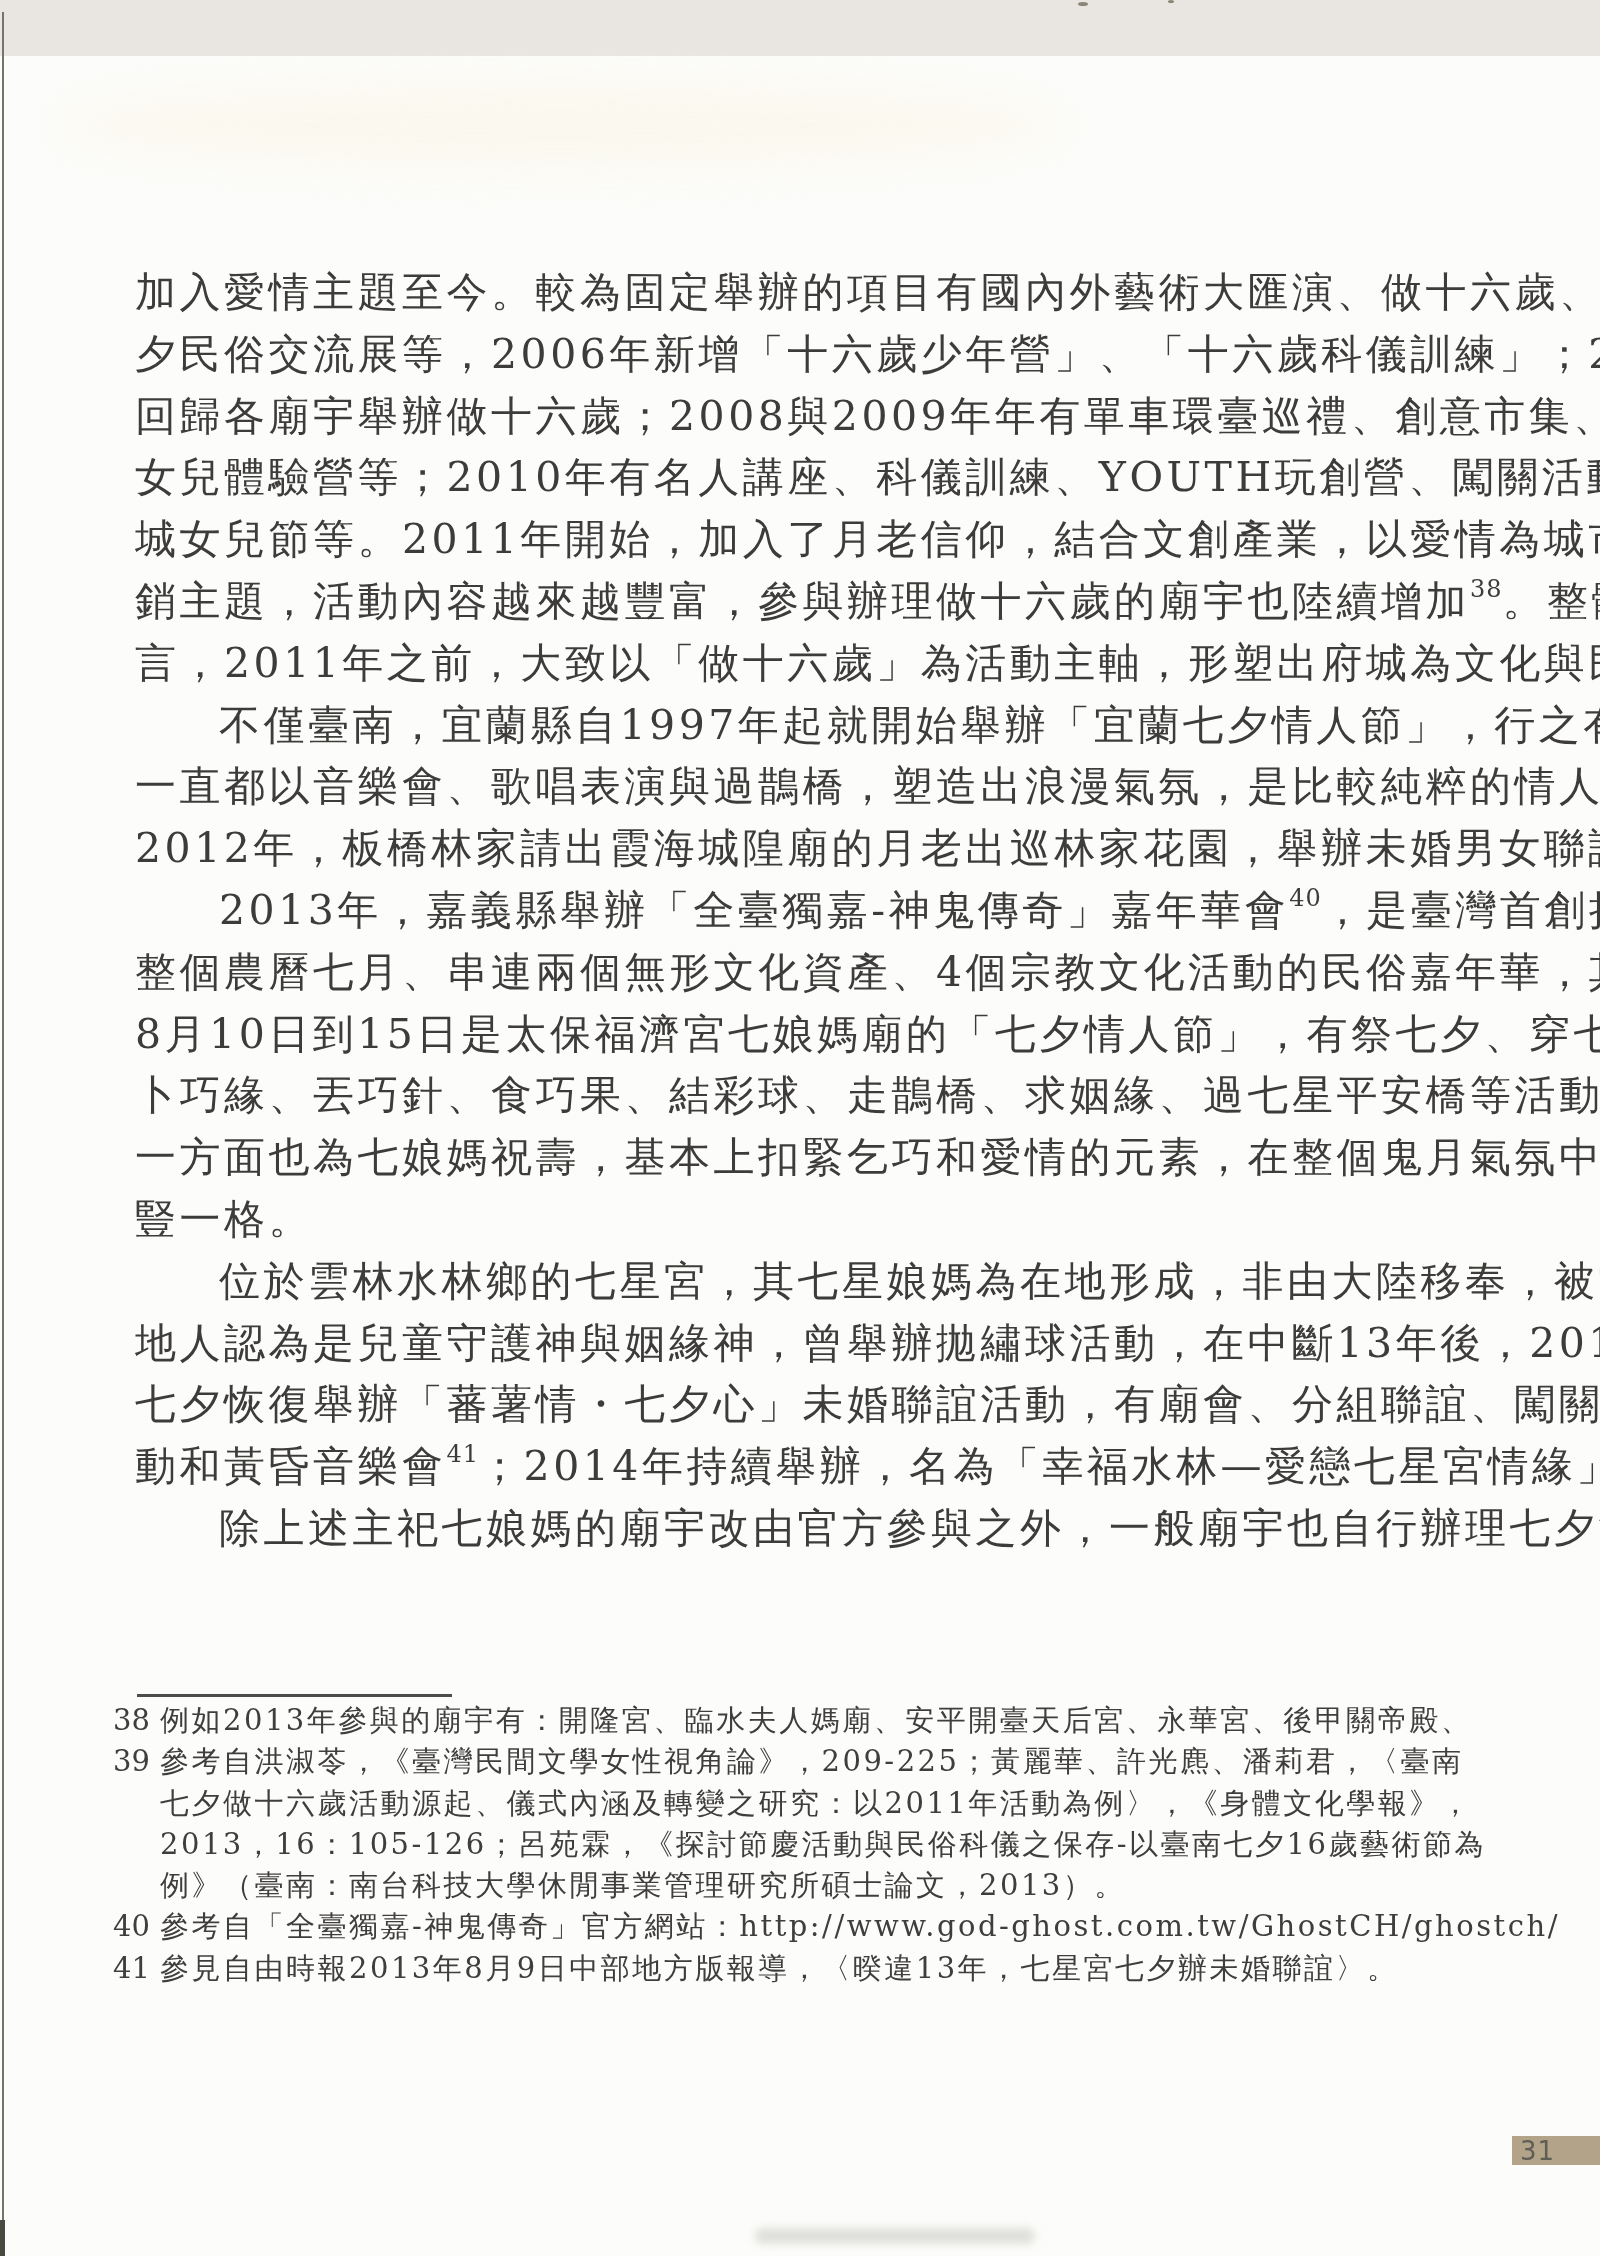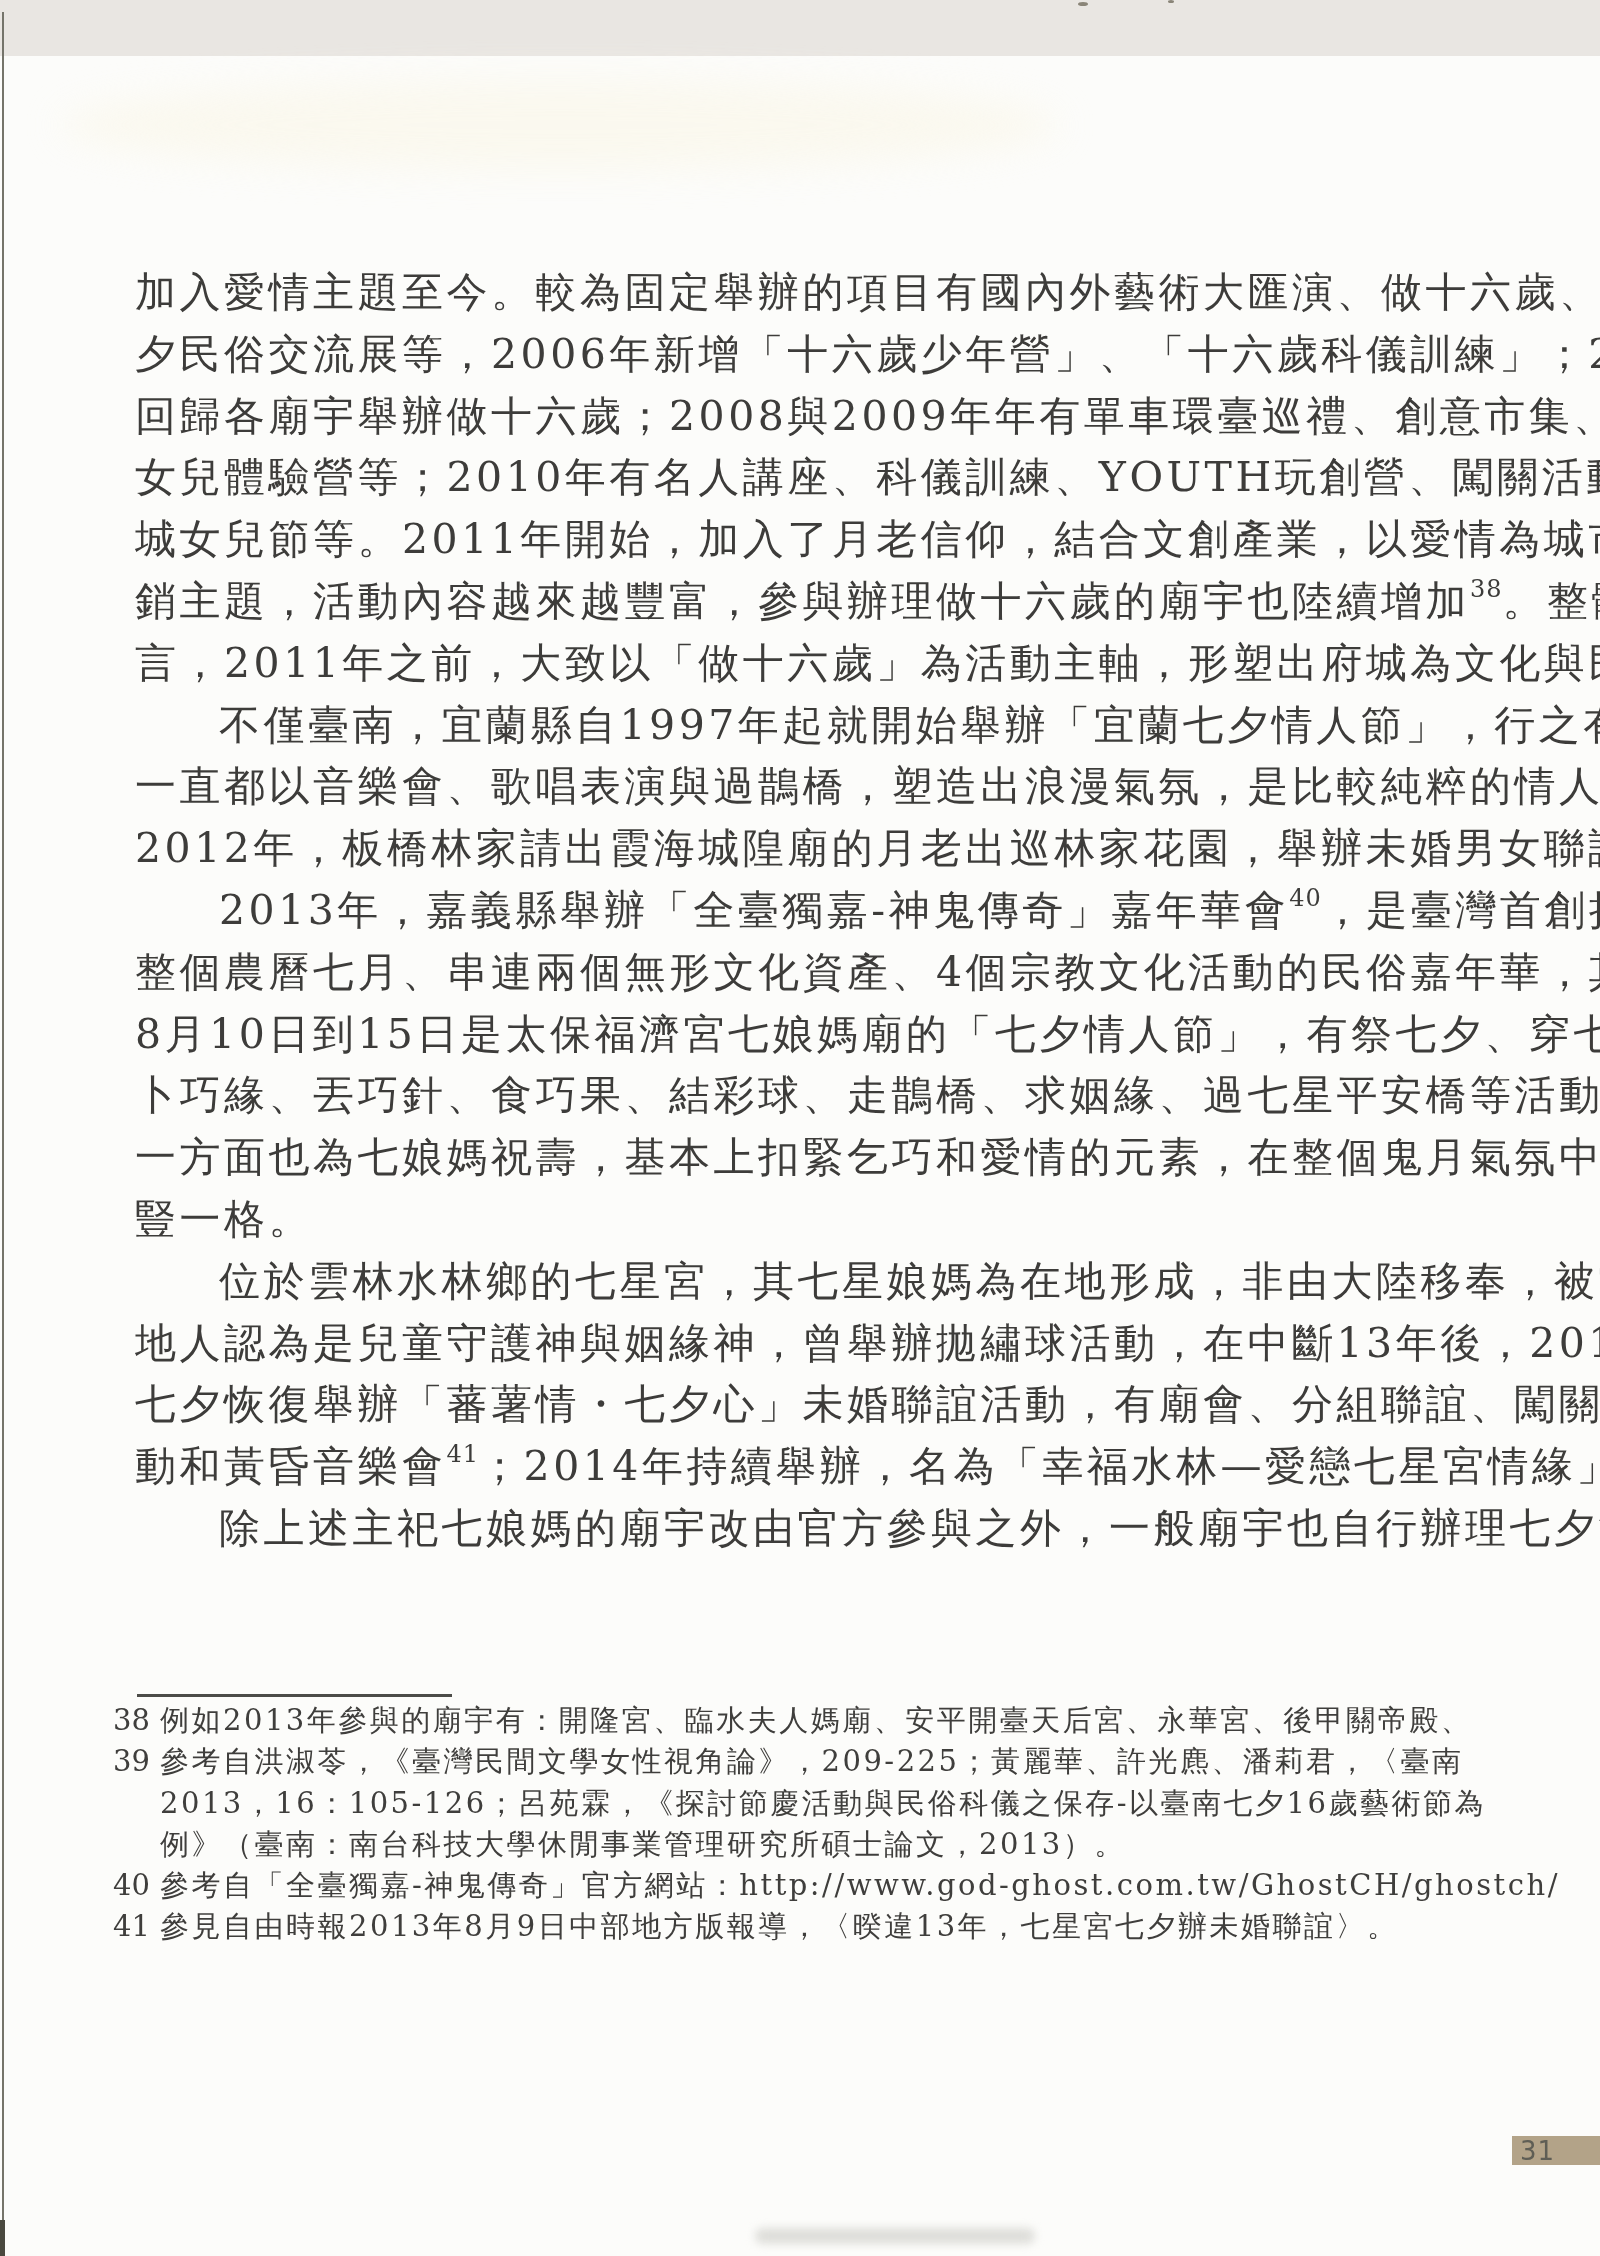--- a/index.html
+++ b/index.html
@@ -114,20 +114,21 @@
       <div class="body-line">地人認為是兒童守護神與姻緣神，曾舉辦拋繡球活動，在中斷13年後，2013年</div>
       <div class="body-line">七夕恢復舉辦「蕃薯情・七夕心」未婚聯誼活動，有廟會、分組聯誼、闖關活</div>
       <div class="body-line">動和黃昏音樂會<sup>41</sup>；2014年持續舉辦，名為「幸福水林—愛戀七星宮情緣」。</div>
       <div class="body-line indent">除上述主祀七娘媽的廟宇改由官方參與之外，一般廟宇也自行辦理七夕活</div>
     </div>
 
   <div class="fn-divider"></div>
   <div id="footnotes">
       <div class="fn-line"><span class="fn-num">38</span>例如2013年參與的廟宇有：開隆宮、臨水夫人媽廟、安平開臺天后宮、永華宮、後甲關帝殿、</div>
       <div class="fn-line"><span class="fn-num">39</span>參考自洪淑苓，《臺灣民間文學女性視角論》，209-225；黃麗華、許光麃、潘莉君，〈臺南</div>
+      <div class="fn-line"><span class="fn-num"></span>七夕做十六歲活動源起、儀式內涵及轉變之研究：以2011年活動為例〉，《身體文化學報》，</div>
       <div class="fn-line"><span class="fn-num"></span>2013，16：105-126；呂苑霖，《探討節慶活動與民俗科儀之保存-以臺南七夕16歲藝術節為</div>
       <div class="fn-line"><span class="fn-num"></span>例》（臺南：南台科技大學休閒事業管理研究所碩士論文，2013）。</div>
       <div class="fn-line"><span class="fn-num">40</span>參考自「全臺獨嘉-神鬼傳奇」官方網站：http://www.god-ghost.com.tw/GhostCH/ghostch/</div>
       <div class="fn-line"><span class="fn-num">41</span>參見自由時報2013年8月9日中部地方版報導，〈暌違13年，七星宮七夕辦未婚聯誼〉。</div>
     </div>
 
   <div class="bottom-smudge"></div>
 
   <div class="page-badge">
     <span>31</span>

